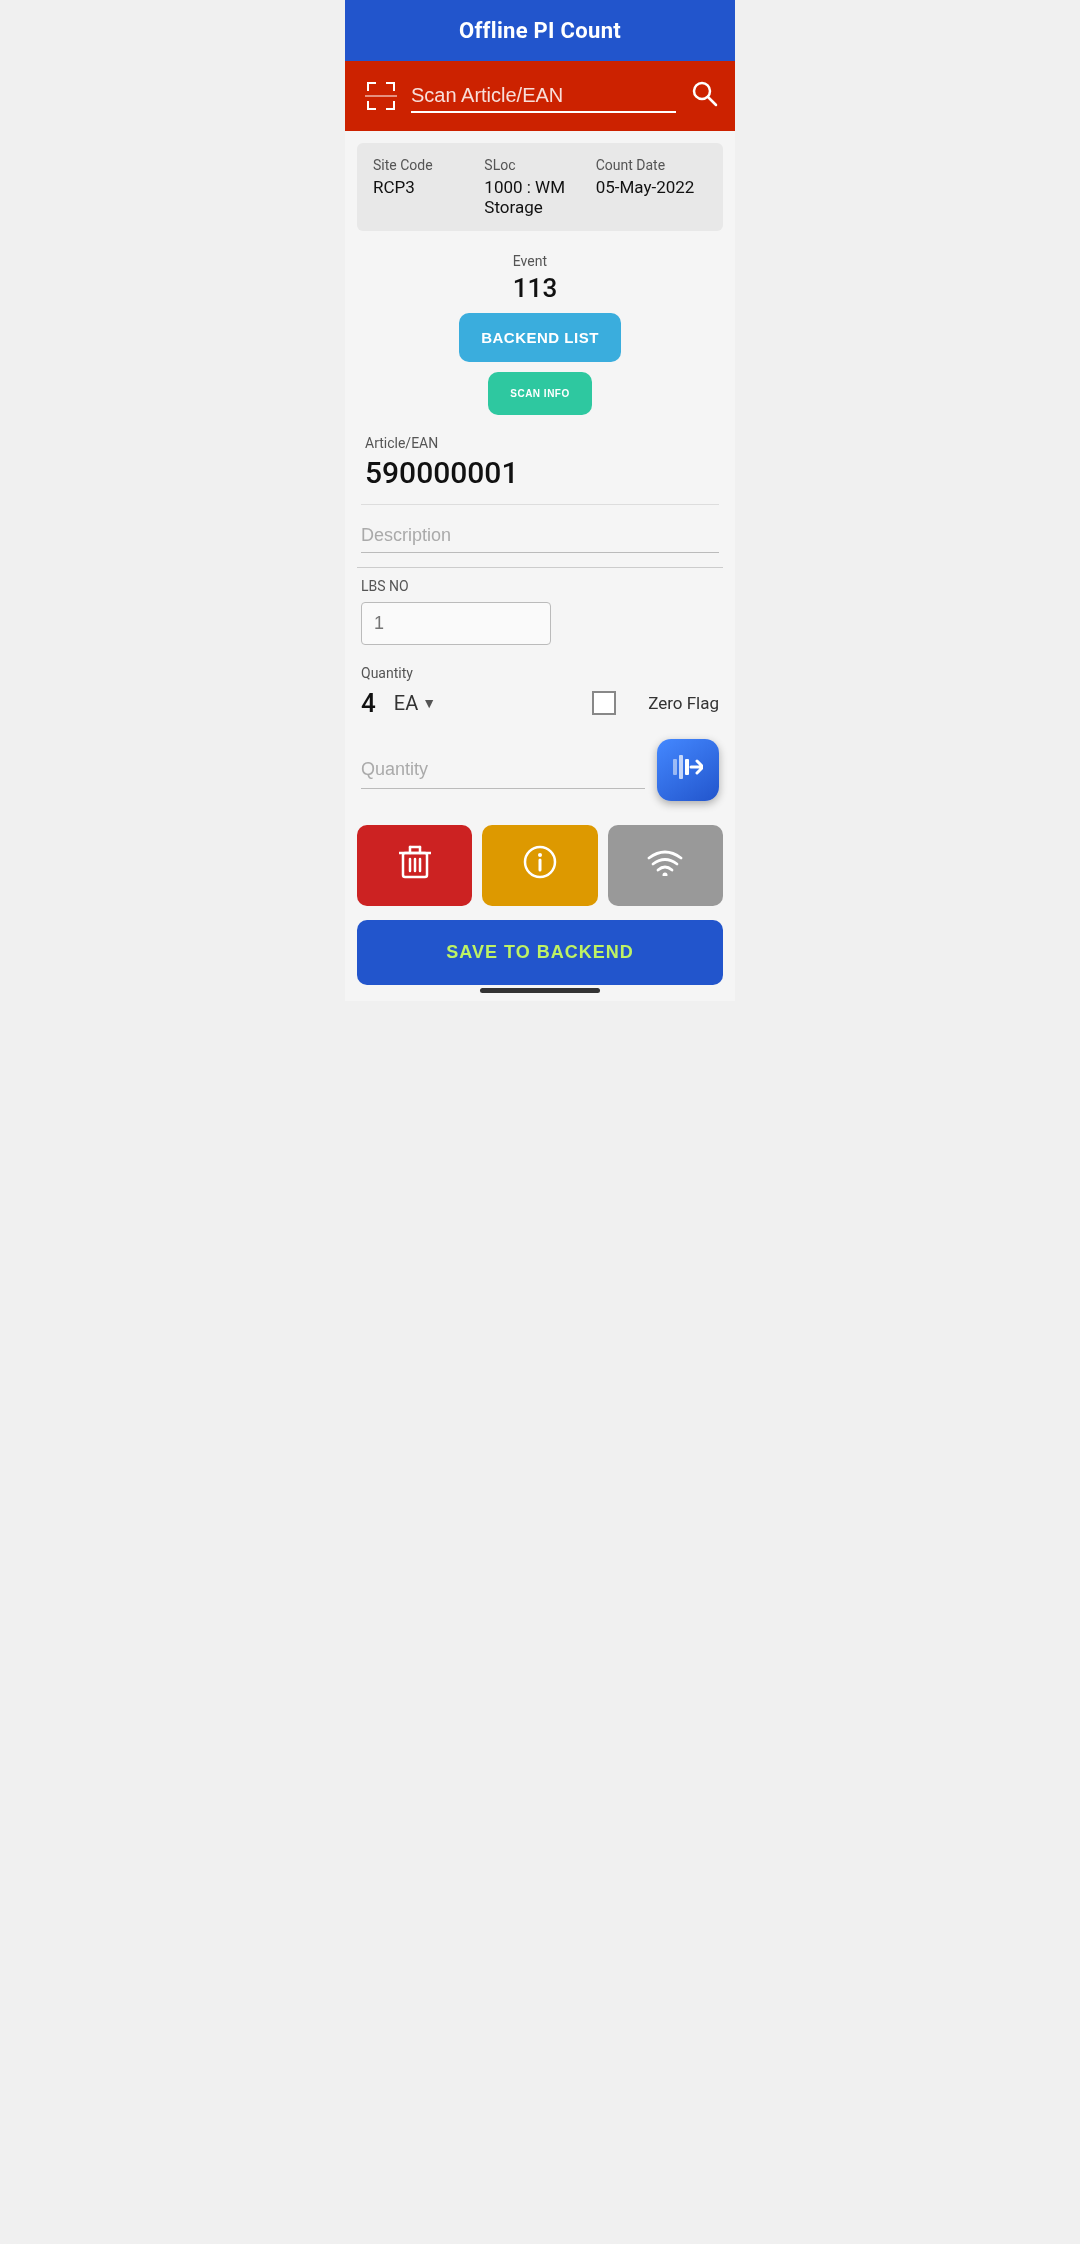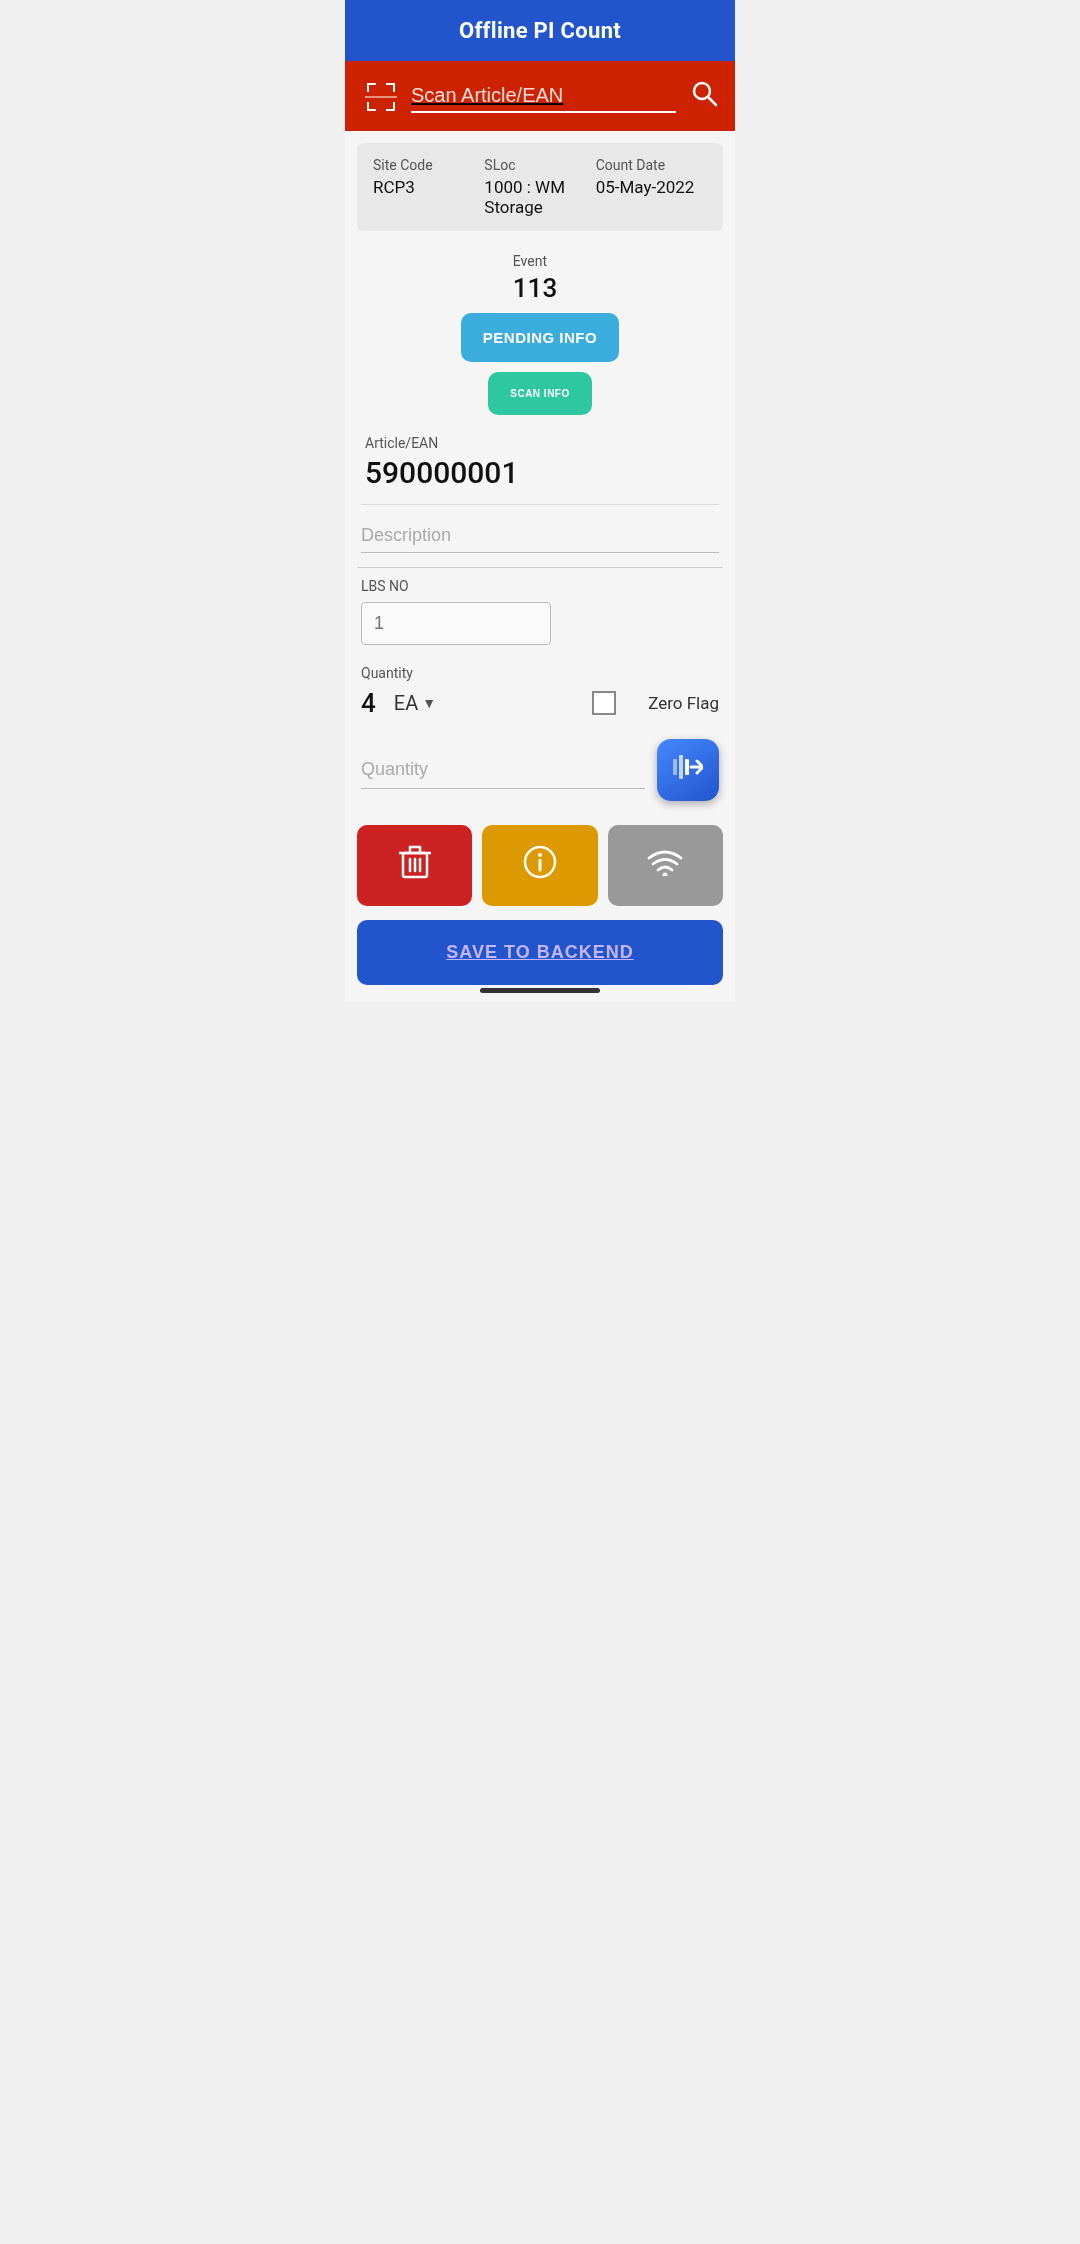--- a/index.html
+++ b/index.html
@@ -38,23 +38,22 @@
       font-size: 22px;
       font-weight: bold;
       letter-spacing: 0.3px;
     }
 
     
     .scan-bar {
       background: #cc2200;
       padding: 18px 20px;
       display: flex;
-      align-items: flex-end;
+      align-items: center;
       gap: 14px;
-      text-decoration: underline;
     }
 
     .scan-icon {
       color: white;
       font-size: 28px;
       flex-shrink: 0;
     }
 
     .scan-input {
       flex: 1;
@@ -369,29 +368,28 @@
     .btn-icon {
       color: white;
       font-size: 28px;
     }
 
     
     .save-btn {
       margin: 4px 12px 16px;
       width: calc(100% - 24px);
       background: #2255cc;
-      color: #c4b5fd;
+      color: #bef264;
       border: none;
       border-radius: 10px;
       padding: 22px 0;
       font-size: 18px;
       font-weight: bold;
       letter-spacing: 1px;
       cursor: pointer;
-      text-decoration: underline;
     }
 
     
     .bottom-bar {
       position: absolute;
       bottom: 8px;
       left: 50%;
       transform: translateX(-50%);
       width: 120px;
       height: 5px;
@@ -455,21 +453,21 @@
       <div class="info-value">05-May-2022</div>
     </div>
   </div>
 
   
   <div class="event-row">
     <div class="event-label-group">
       <div class="field-label">Event</div>
       <div class="field-value-large">113</div>
     </div>
-    <button class="btn-pending">PENDING INFO</button>
+    <button class="btn-pending">BACKEND LIST</button>
     <button class="btn-scan-info">SCAN INFO</button>
   </div>
 
   
   <div class="article-section">
     <div class="field-label">Article/EAN</div>
     <div class="article-value">590000001</div>
   </div>
 
   

